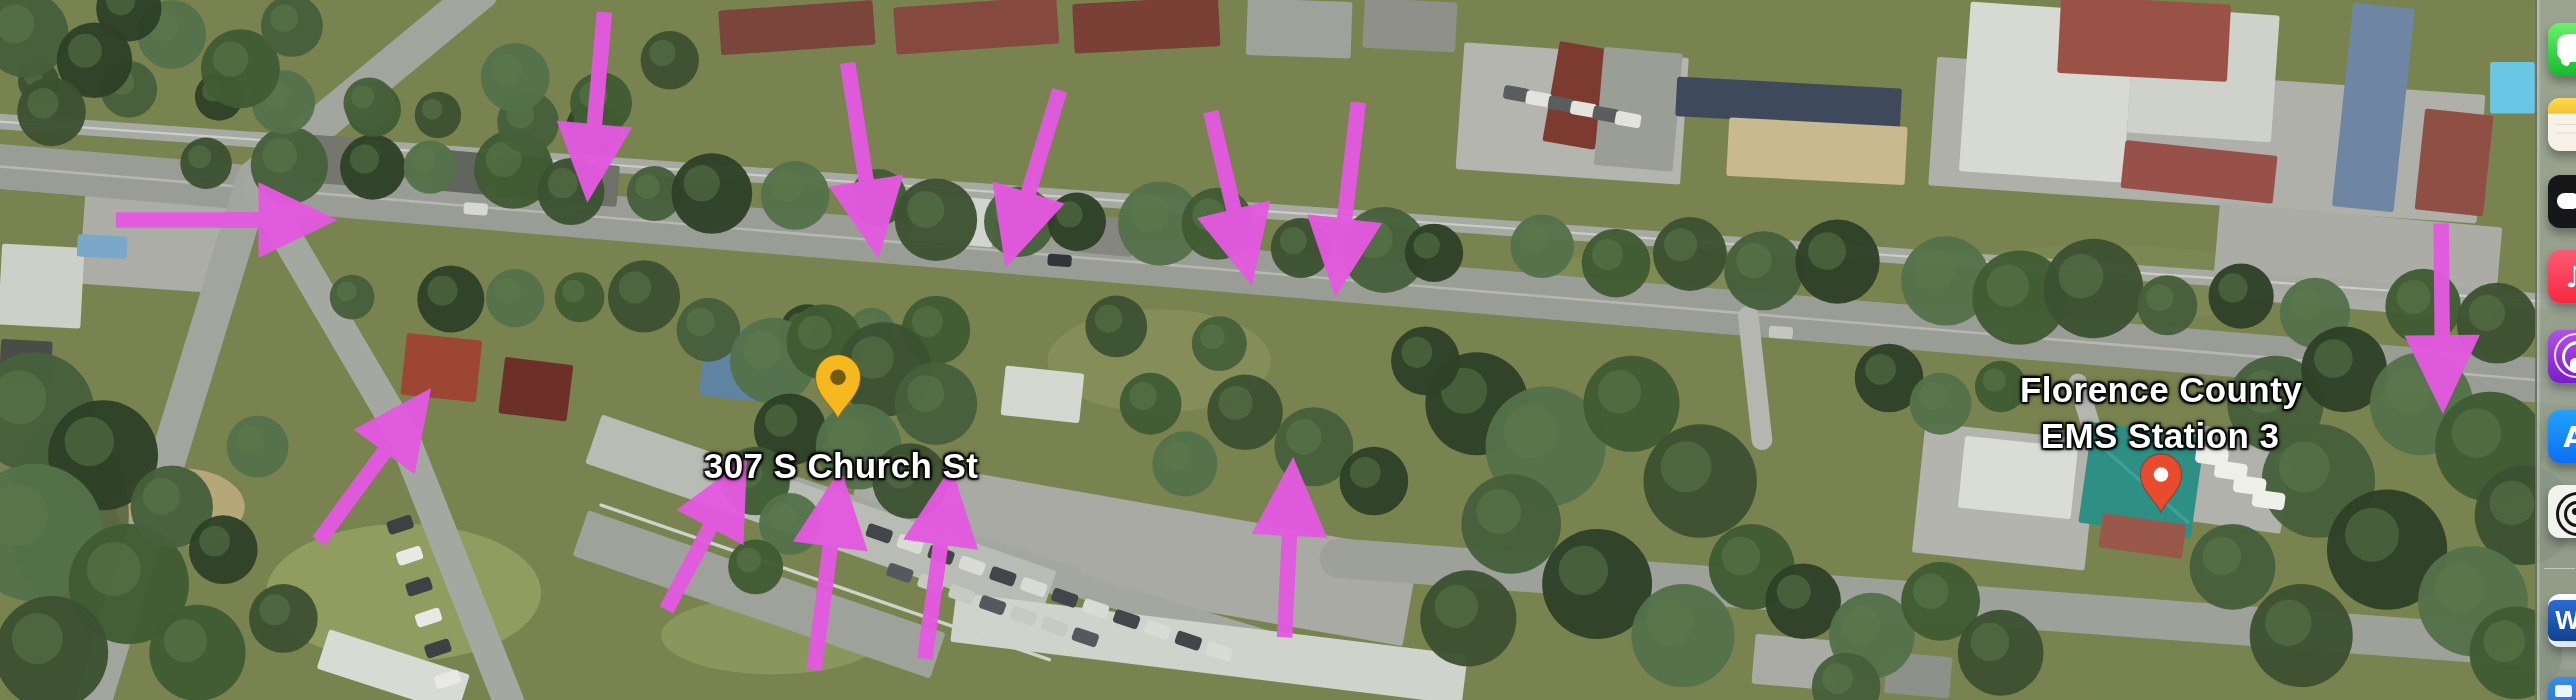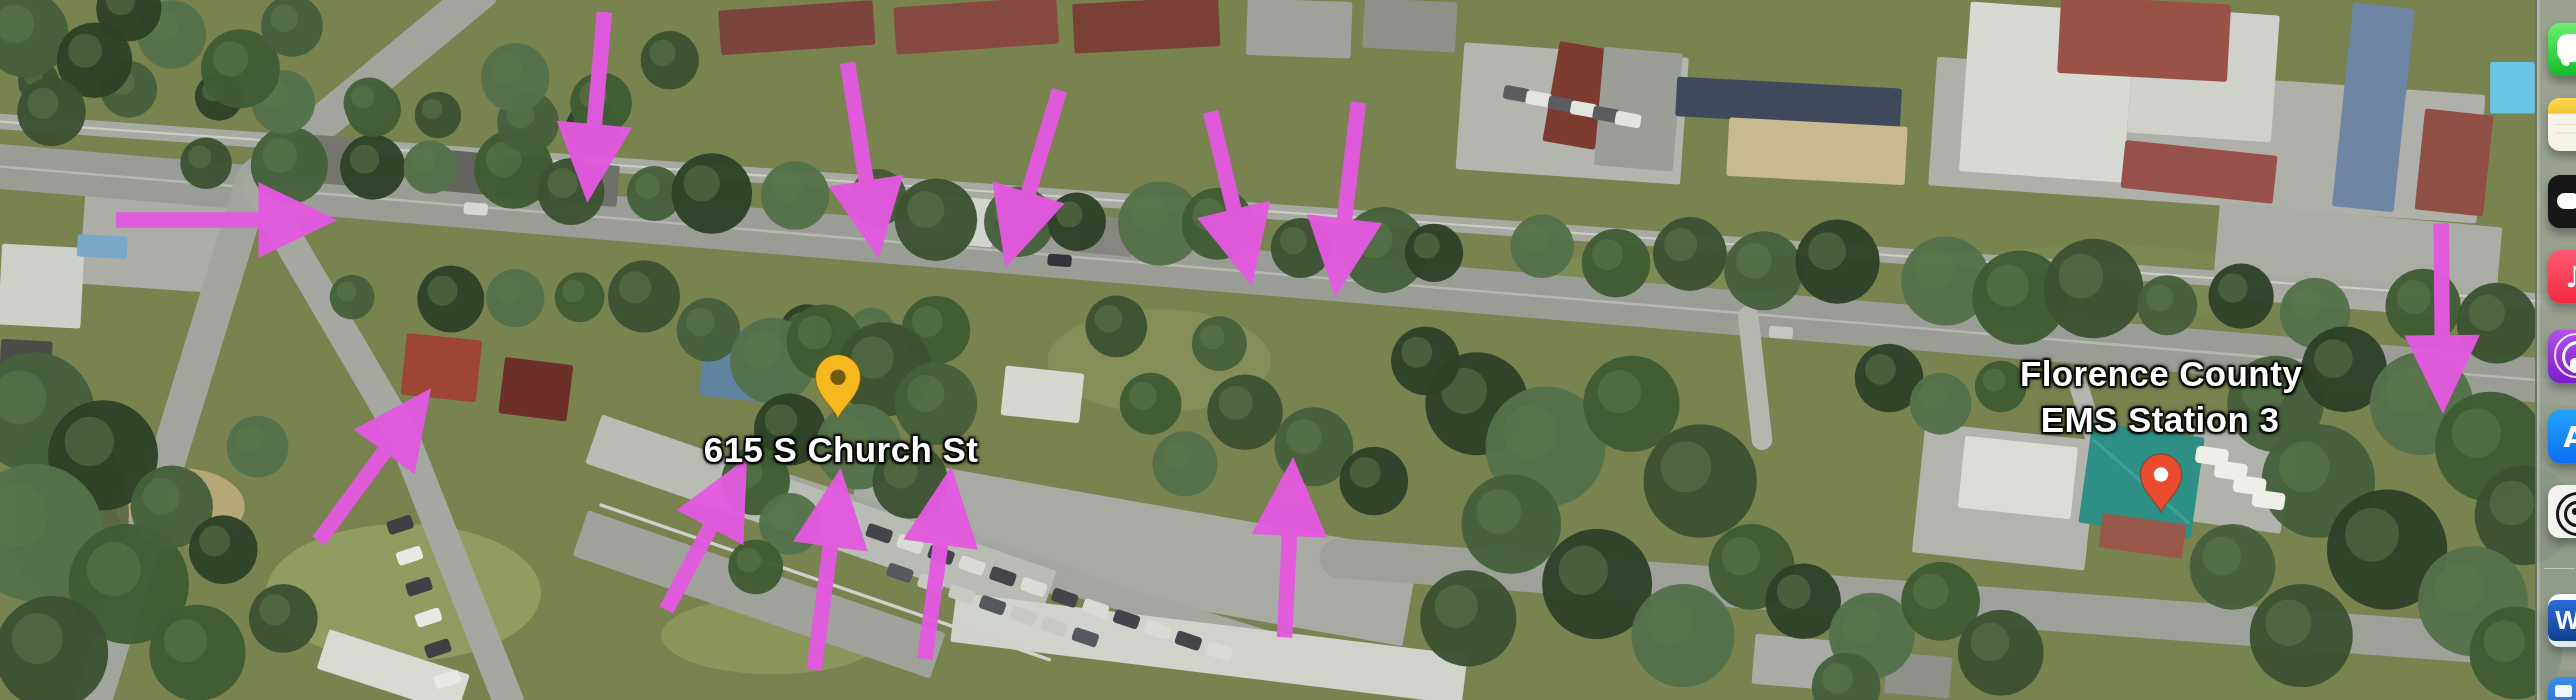--- a/index.html
+++ b/index.html
@@ -5,21 +5,21 @@
   html,body{margin:0;padding:0;background:#6e7a4c;}
   body{width:2576px;height:701px;overflow:hidden;position:relative;
        font-family:"Liberation Sans",sans-serif;}
   #stage{position:absolute;inset:0;width:2576px;height:701px;overflow:hidden;}
   #map-bg,#overlay{position:absolute;left:0;top:0;}
   #overlay{pointer-events:none;}
   .map-label{position:absolute;transform:translate(-50%,-50%);color:#fff;
     font-size:35px;font-weight:600;letter-spacing:0.4px;white-space:nowrap;
     text-shadow:0 0 2.6px rgba(0,0,0,.95),0 0 6px rgba(0,0,0,.75),
       1.7px 1.7px 1.7px rgba(0,0,0,.9),-1.7px -1.7px 1.7px rgba(0,0,0,.9),
-      1.7px -1.7px 1.7px rgba(0,0,0,.9),-1.7px 1.7px 1.7px rgba(0,0,0,.9);}
+      1.7px -1.7px 1.7px rgba(0,0,0,.9),-1.7px 1.7px 1.7px rgba(0,0,0,.9);margin-top:16px;}
   .pin{position:absolute;transform:translate(-50%,-100%);overflow:visible;}
   
   #dock{position:absolute;top:0;right:0;width:39px;height:701px;
     background:linear-gradient(180deg,rgba(160,169,155,.85),rgba(148,158,144,.85));
     border-left:2.6px solid rgba(72,78,68,.55);box-shadow:inset 2.6px 0 0 rgba(210,215,205,.45);}
   .dock-item{position:absolute;left:11px;width:53px;height:53px;border-radius:12px;
     box-shadow:0 5.2px 8.6px rgba(0,0,0,.30);overflow:hidden;}
   .dock-sep{position:absolute;left:6.9px;width:31px;height:0;
     border-top:1.7px solid rgba(255,255,255,.45);}
   .ic-messages{background:linear-gradient(180deg,#6cf06e,#13bb2d);}
@@ -459,21 +459,21 @@
   <svg class="pin" width="52" height="69" viewBox="-30 -76 60 80" style="left: 838px; top: 422px;">
     <path d="M0,0 C-5,-13 -26,-27 -26,-48 a26,26 0 1 1 52,0 C26,-27 5,-13 0,0 Z" stroke="rgba(110,80,0,.45)" stroke-width="1.5" fill="#F5B81F"></path>
     <circle cx="0" cy="-48" r="9" fill="#6F5B12"></circle>
   </svg>
 
   <svg class="pin" width="48" height="64" viewBox="-28 -70 56 74" style="left: 2161px; top: 516px;">
     <path d="M0,0 C-4.5,-12 -24,-25 -24,-44 a24,24 0 1 1 48,0 C24,-25 4.5,-12 0,0 Z" stroke="rgba(130,30,15,.45)" stroke-width="1.5" fill="#EA4B2F"></path>
     <circle cx="0" cy="-44" r="8.5" fill="#FFFFFF"></circle>
   </svg>
 
-  <div class="map-label" style="left: 841px; top: 450px;">615 S Church St</div>
+  <div class="map-label" style="left: 841px; top: 450px;">307 S Church St</div>
   <div class="map-label" style="left: 2161px; top: 374px;">Florence County</div>
   <div class="map-label" style="left: 2160px; top: 420px;">EMS Station 3</div>
 
   <div id="dock">
     <div class="dock-item ic-messages" style="top:23px" title="Messages">
       <div class="bubble"></div>
       <div class="tail"></div>
     </div>
     <div class="dock-item ic-notes" style="top:98px" title="Notes">
       <div class="band"></div>

